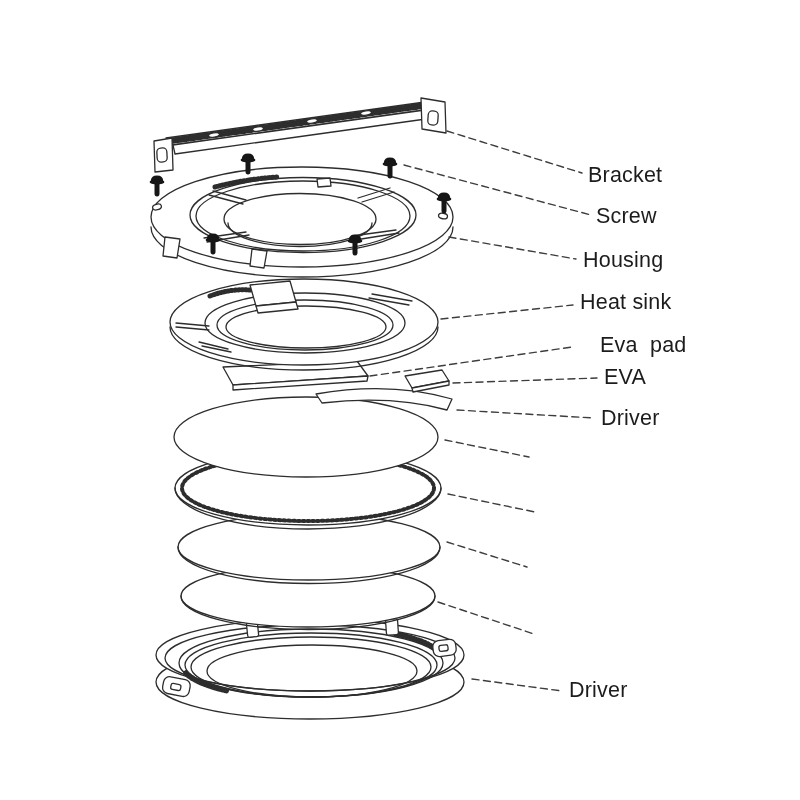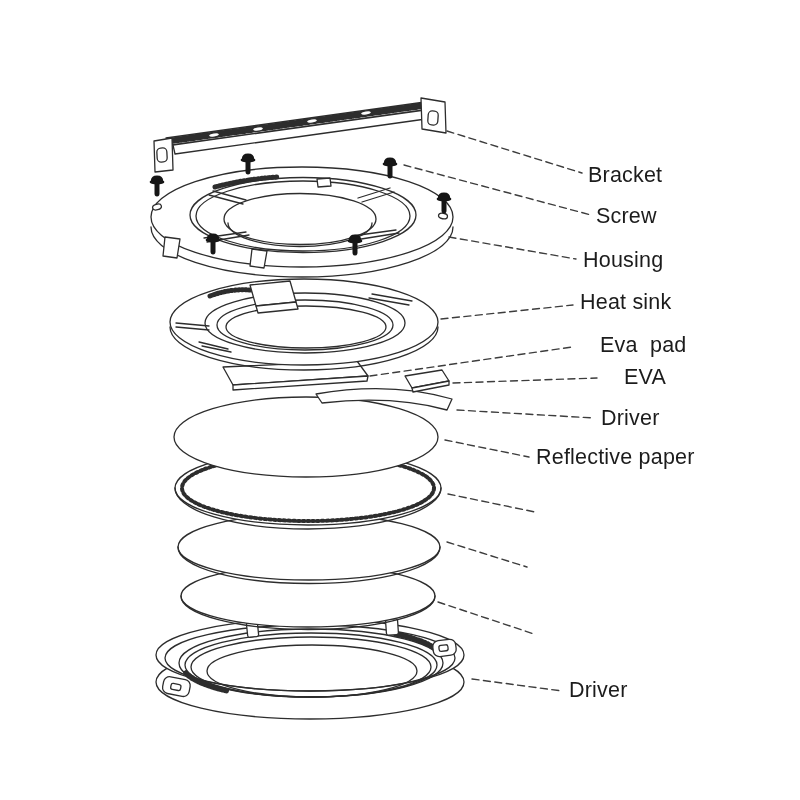--- a/index.html
+++ b/index.html
@@ -155,17 +155,16 @@
       <line x1="438" y1="602" x2="534" y2="634"></line>
       <line x1="472" y1="679" x2="562" y2="691"></line>
     </g>
   </svg>
 
   <div class="lbl" style="left:588px;top:176px">Bracket</div>
   <div class="lbl" style="left:596px;top:217px">Screw</div>
   <div class="lbl" style="left:583px;top:261px">Housing</div>
   <div class="lbl" style="left:580px;top:303px">Heat sink</div>
   <div class="lbl" style="left:600px;top:346px">Eva  pad</div>
-  <div class="lbl" style="left:624px;top:378px">EVA</div>
+  <div class="lbl" style="left:604px;top:378px">EVA</div>
   <div class="lbl" style="left:601px;top:419px">Driver</div>
-  <div class="lbl" style="left:536px;top:458px">Reflective paper</div>
   <div class="lbl" style="left:569px;top:691px">Driver</div>
 </div>
 
 </body></html>

